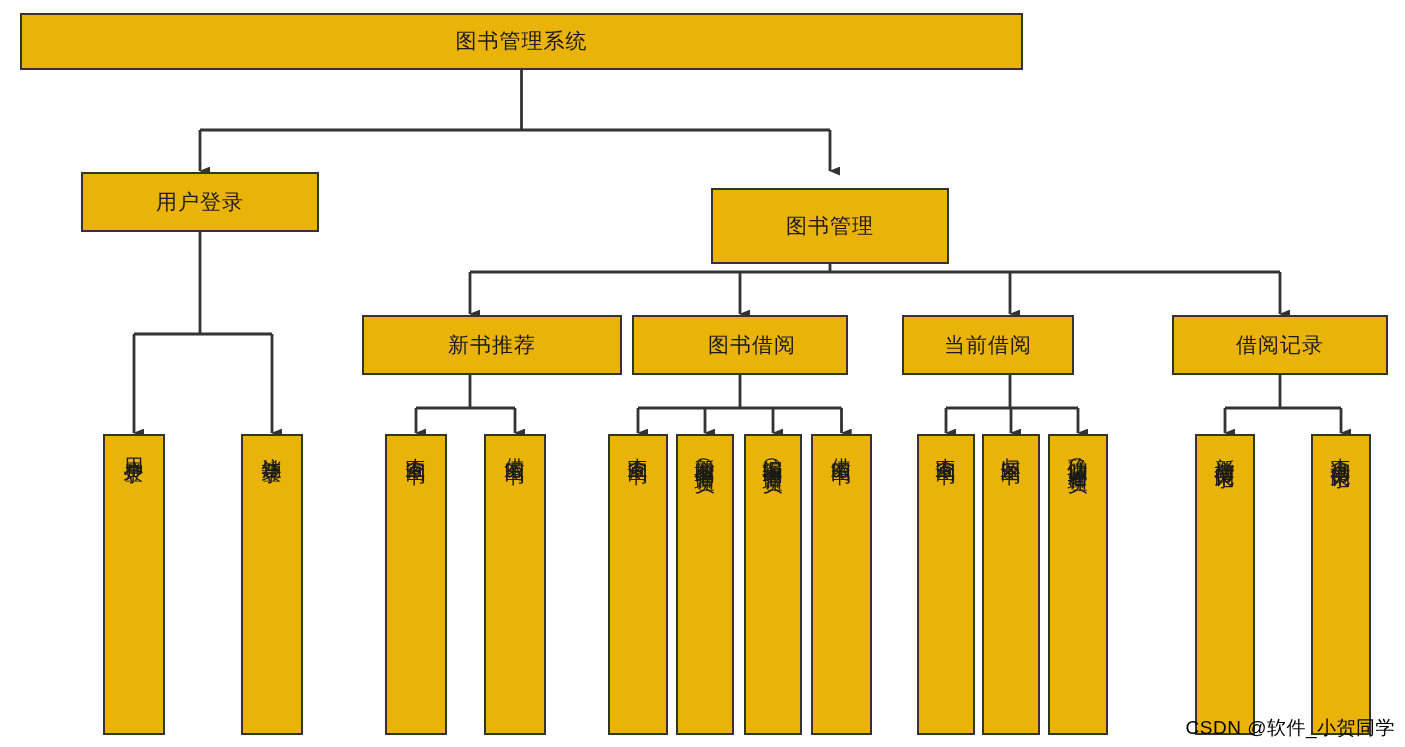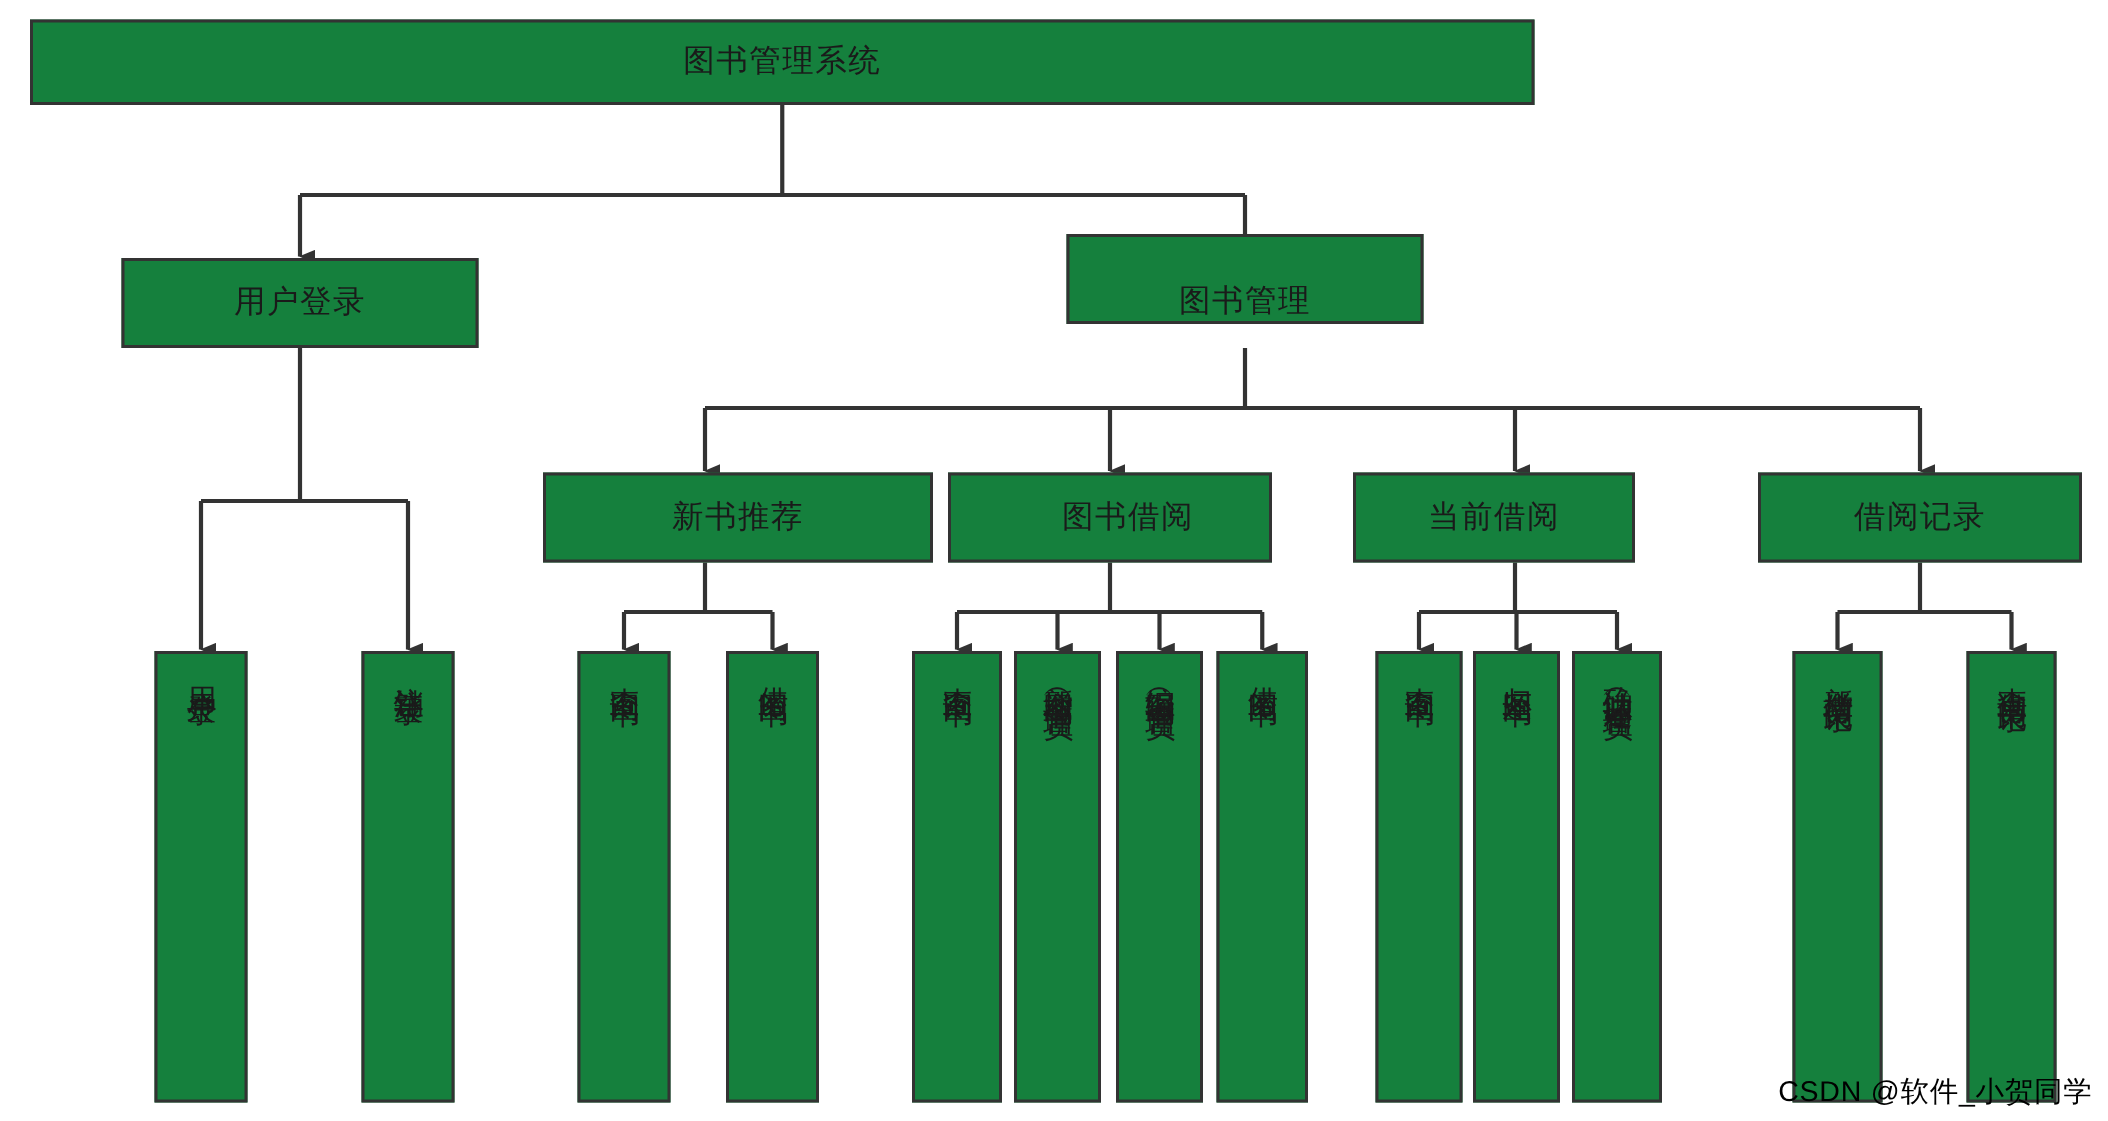--- a/index.html
+++ b/index.html
@@ -21,21 +21,21 @@
     position: absolute;
     left: 0;
     top: 0;
     width: 1405px;
     height: 747px;
   }
   .node {
     position: absolute;
     box-sizing: border-box;
     border: 2.5px solid #333333;
-    background: #15803d;
+    background: #eab308;
     display: flex;
     align-items: center;
     justify-content: center;
     color: #1a1a1a;
   }
   .node .label {
     display: block;
     text-align: center;
     line-height: 1.18;
   }
@@ -116,33 +116,33 @@
   </svg>
 
   <div class="node horizontal" style="left: 20px; top: 13px; width: 1003px; height: 57px;">
     <span class="label">图书管理系统</span>
   </div>
 
   <div class="node horizontal" style="left: 81px; top: 172px; width: 238px; height: 60px;">
     <span class="label">用户登录</span>
   </div>
 
-  <div class="node horizontal" style="left: 711px; top: 156px; width: 238px; height: 60px; align-items: flex-end;">
+  <div class="node horizontal" style="left: 711px; top: 188px; width: 238px; height: 76px;">
     <span class="label">图书管理</span>
   </div>
 
   <div class="node horizontal" style="left: 362px; top: 315px; width: 260px; height: 60px;">
     <span class="label">新书推荐</span>
   </div>
 
   <div class="node horizontal" style="left: 632px; top: 315px; width: 216px; height: 60px; padding-left: 24px;">
     <span class="label">图书借阅</span>
   </div>
 
-  <div class="node horizontal" style="left: 902px; top: 315px; width: 188px; height: 60px;">
+  <div class="node horizontal" style="left: 902px; top: 315px; width: 172px; height: 60px;">
     <span class="label">当前借阅</span>
   </div>
 
   <div class="node horizontal" style="left: 1172px; top: 315px; width: 216px; height: 60px;">
     <span class="label">借阅记录</span>
   </div>
 
   <div class="node vertical" style="left: 103px; top: 434px; width: 62px; height: 301px;">
     <span class="label">用户登录</span>
   </div>

